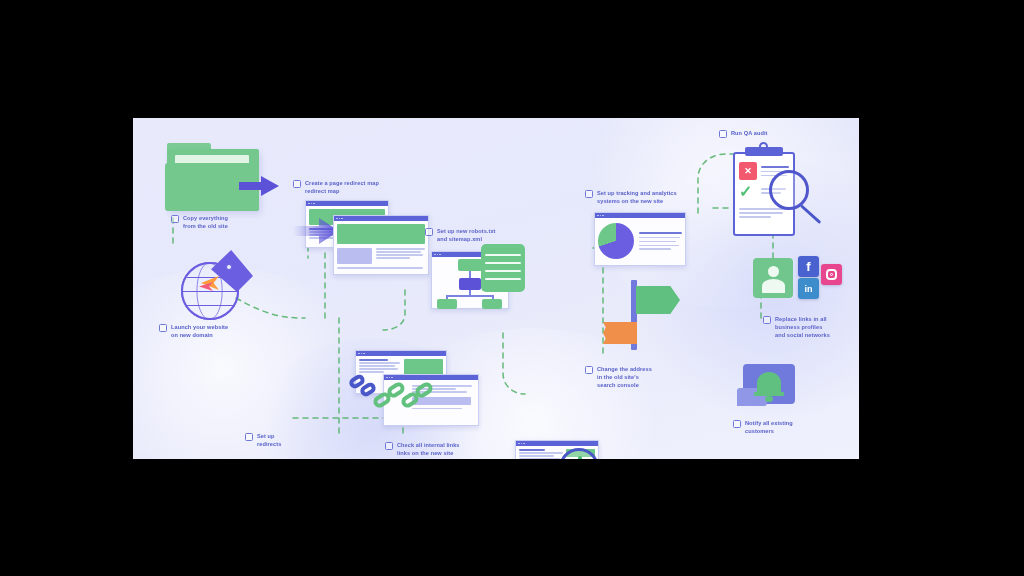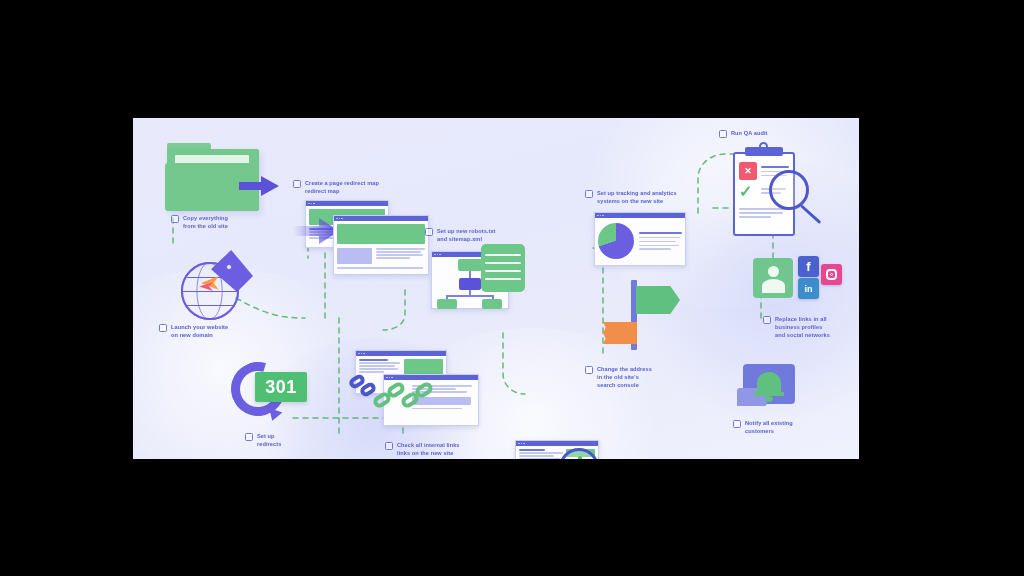--- a/index.html
+++ b/index.html
@@ -238,27 +238,20 @@
     <div class="rocket-win" style="left:51px;top:14px;"></div>
     <div class="flame" style="left:26px;top:26px;width:18px;height:14px;"></div>
     <div class="flame2" style="left:24px;top:31px;width:14px;height:11px;"></div>
   </div>
   <div class="label" style="left:26px;top:206px;width:100px;">
     <span class="chk"></span>
     <span class="txt">Launch your website
 on new domain</span>
   </div>
 
-  <div class="node" style="left:96px;top:240px;width:92px;height:72px;">
-    <div class="ring301" style="left:2px;top:4px;width:54px;height:54px;"></div>
-    <div class="ring-tip" style="left:38px;top:52px;transform:rotate(18deg);"></div>
-    <div class="badge301" style="left:26px;top:14px;width:52px;height:30px;">
-      <span>301</span>
-    </div>
-  </div>
   <div class="label" style="left:112px;top:315px;width:80px;">
     <span class="chk"></span>
     <span class="txt">Set up
 redirects</span>
   </div>
 
   <div class="win" style="left:222px;top:232px;width:92px;height:44px;">
     <div class="bar">
           <i></i>
           <i></i>

